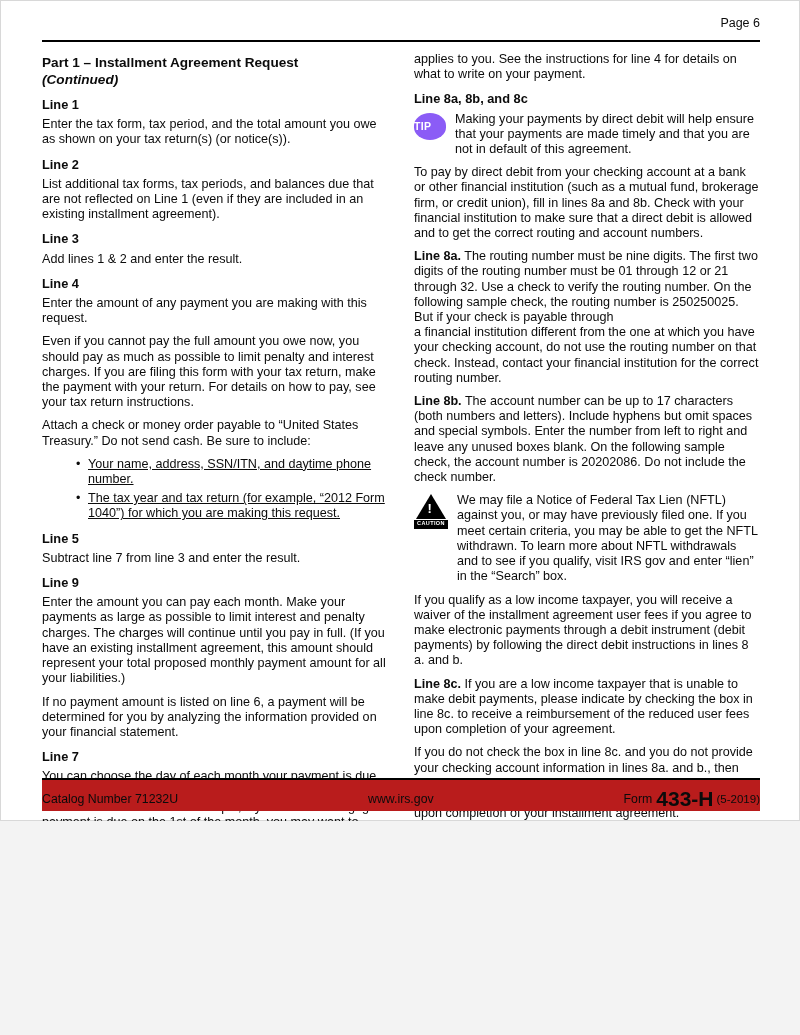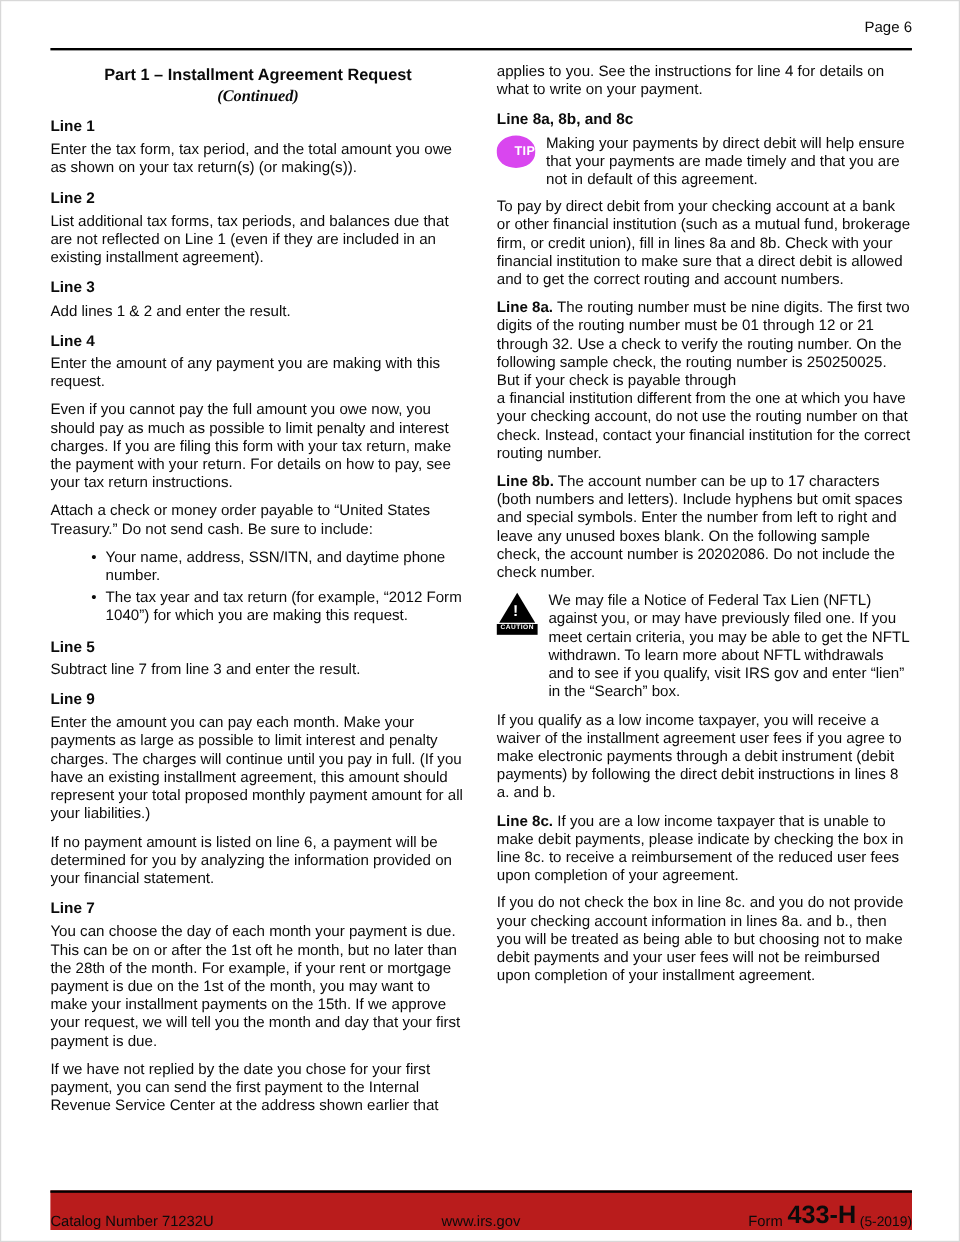--- a/index.html
+++ b/index.html
@@ -1,66 +1,66 @@
 <!DOCTYPE html>
 <html><head>
 <meta charset="utf-8">
 <style>
   * { margin:0; padding:0; box-sizing:border-box; }
   html,body { background:#f3f3f3; }
   body { font-family:"Liberation Sans","DejaVu Sans",sans-serif; color:#0b0b0b; }
   .page {
-    position:relative; width:800px; height:1035px; background:#fff;
+    position:relative; width:800px; height:821px; background:#fff;
     margin:0 auto; overflow:hidden; outline:1px solid #d8d8d8; outline-offset:-1px;
   }
   .page-header { position:absolute; top:16px; right:40px; font-size:12.5px; }
   .header-rule { position:absolute; top:40px; left:42px; right:40px; border-top:2px solid #000; }
   .columns { position:absolute; top:52px; left:42px; right:40px; display:flex; gap:26px; }
   .col { flex:1 1 0; min-width:0; font-size:12.6px; line-height:15.2px; }
 
   .part-title { font-size:13.6px; line-height:17px; font-weight:bold; margin:2px 0 9px; }
-  .part-title .pt-main, .part-title .pt-sub { display:block;text-align:center; }
-  .part-title .pt-sub { font-style:italic;font-family:Liberation Serif, serif; }
+  .part-title .pt-main, .part-title .pt-sub { display:block; }
+  .part-title .pt-sub { font-style:italic; }
 
   .line-heading { font-size:12.8px; line-height:15.2px; font-weight:bold; margin:9px 0 5px; }
   .para { margin:0 0 8px; }
   .preline { white-space:pre-line; }
   .inline-label { font-weight:bold; }
 
-  ul.bullets { list-style:none; margin:0 0 8px; padding-left:34px; }
+  ul.bullets { list-style:none; margin:0 0 8px; padding-left:34px;text-decoration:underline; }
   ul.bullets li { position:relative; padding-left:12px; margin-bottom:4px; }
   ul.bullets li::before { content:"\2022"; position:absolute; left:0; top:0; }
 
   .callout { display:flex; gap:9px; margin:0 0 8px; align-items:flex-start; }
   .callout .callout-text { margin:0; flex:1 1 auto; }
 
   .tip-icon {
-    flex:0 0 auto; width:32px; height:27px; background:#d946ef; color:#fff;
-    border-radius:50% / 46%; display:flex; align-items:center; justify-content:flex-end;
+    flex:0 0 auto; width:32px; height:27px; background:#8b5cf6; color:#fff;
+    border-radius:50% / 46%; display:flex; align-items:center; justify-content:flex-start;
     font-weight:bold; font-size:10.5px; letter-spacing:0.3px; margin-top:1px;
   }
   .caution-icon { flex:0 0 auto; width:34px; text-align:center; margin-top:1px; }
   .caution-tri {
     width:0; height:0; margin:0 auto;
     border-left:15px solid transparent; border-right:15px solid transparent;
     border-bottom:25px solid #000; position:relative;
   }
   .caution-excl {
     position:absolute; left:-3.5px; top:8px; color:#fff;
     font-weight:bold; font-size:13px; line-height:1;
   }
   .caution-word {
     margin-top:1px; background:#000; color:#fff; font-size:5.5px; font-weight:bold;
     letter-spacing:0.4px; padding:1px 0 2px; line-height:1;
   }
 
   .footer { position:absolute; left:42px; right:40px; bottom:10px; background:#b91c1c; }
   .footer-rule { border-top:2px solid #000; margin-bottom:7px; }
   .footer-row { display:flex; justify-content:space-between; align-items:baseline; font-size:12.3px; }
-  .form-id { display:inline-flex; align-items:flex-end; }
+  .form-id { display:inline-flex; align-items:center; }
   .form-number { font-size:21px; font-weight:bold; margin:0 3px 0 4px; }
   .form-revision { font-size:11.5px; }
 </style>
 </head>
 <body>
 
 <div class="page">
 
   <header class="page-header">
     <span>Page 6</span>
@@ -70,21 +70,21 @@
   <main class="columns">
 
     <section class="col">
       <h1 class="part-title">
         <span class="pt-main">Part 1 – Installment Agreement Request</span>
         <span class="pt-sub">(Continued)</span>
       </h1>
 
       <div>
         <h2 class="line-heading">Line 1</h2>
-        <p class="para">Enter the tax form, tax period, and the total amount you owe as shown on your tax return(s) (or making(s)).</p>
+        <p class="para">Enter the tax form, tax period, and the total amount you owe as shown on your tax return(s) (or notice(s)).</p>
       </div>
 
       <div>
         <h2 class="line-heading">Line 2</h2>
         <p class="para">List additional tax forms, tax periods, and balances due that are not reflected on Line 1 (even if they are included in an existing installment agreement).</p>
       </div>
 
       <div>
         <h2 class="line-heading">Line 3</h2>
         <p class="para">Add lines 1 &amp; 2 and enter the result.</p>

